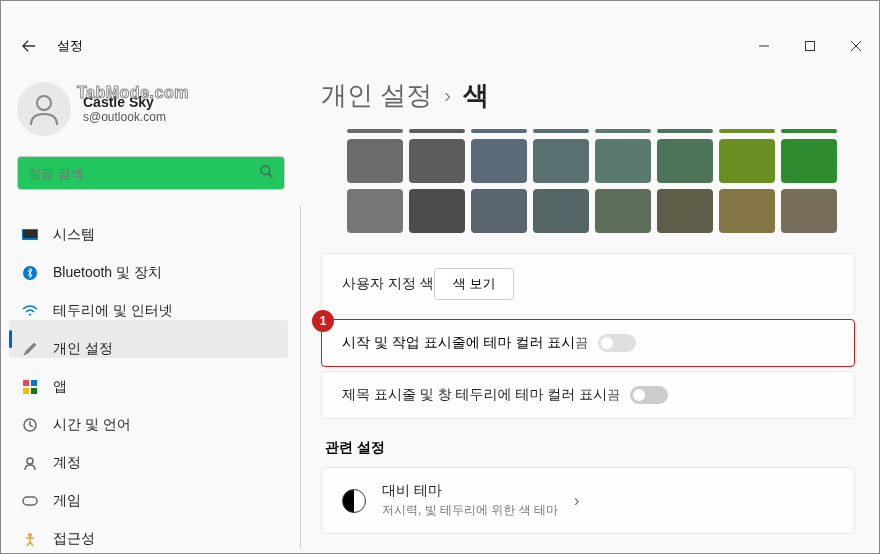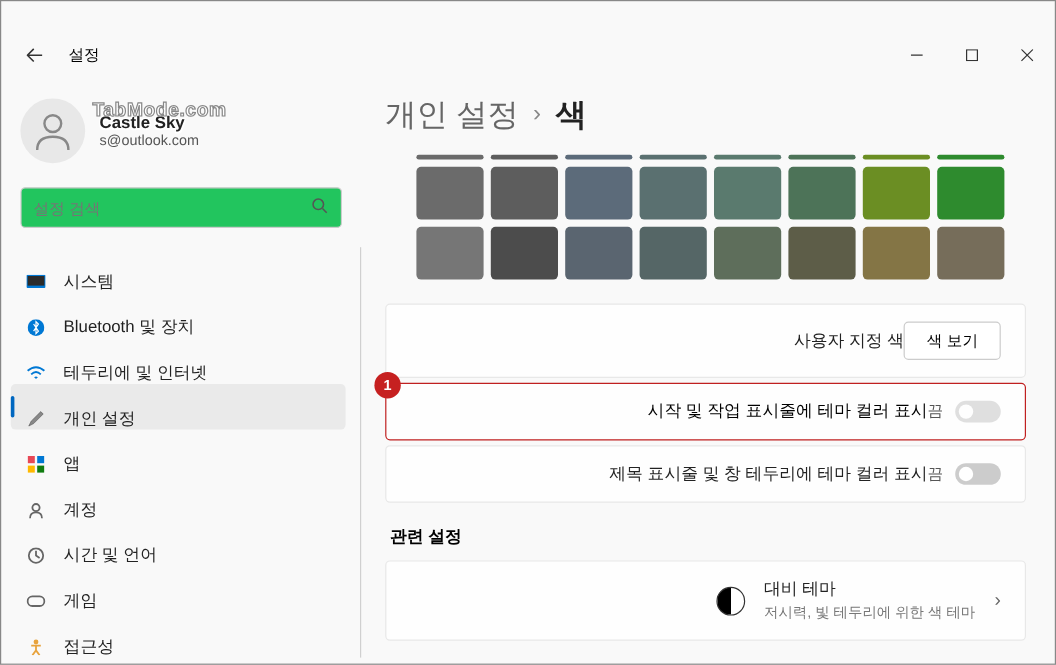--- a/index.html
+++ b/index.html
@@ -34,21 +34,21 @@
     .main { flex: 1; padding: 8px 24px 0 20px; overflow-y: auto; }
     .breadcrumb { display: flex; align-items: center; gap: 12px; margin-bottom: 16px; }
     .bc-parent { font-size: 26px; color: #666; }
     .bc-sep { font-size: 20px; color: #888; }
     .bc-current { font-size: 26px; font-weight: 600; color: #222; }
     
     .color-grid { display: grid; grid-template-columns: repeat(8, 56px); gap: 6px; margin-bottom: 20px; padding-left: 26px; }
     .color-swatch { width: 56px; height: 44px; border-radius: 4px; cursor: pointer; }
     .color-row-thin { height: 4px; }
     
-    .setting-row { display: flex; align-items: center; justify-content: flex-end; padding: 14px 20px; background: #fefefe; border: 1px solid #e8e8e8; border-radius: 4px; margin-bottom: 4px; }
+    .setting-row { display: flex; align-items: center; justify-content: flex-start; padding: 14px 20px; background: #fefefe; border: 1px solid #e8e8e8; border-radius: 4px; margin-bottom: 4px; }
     .setting-row.highlight { border: 1px solid #c02020; position: relative; }
     .badge-1 { position: absolute; left: -10px; top: -10px; width: 22px; height: 22px; border-radius: 50%; background: #c62020; color: #fff; display: flex; align-items: center; justify-content: center; font-size: 12px; font-weight: bold; }
     .setting-label { font-size: 14px; color: #222; }
     .setting-label.disabled { color: #000000; }
     .setting-sublabel { font-size: 12px; color: #777; margin-top: 2px; }
     .setting-right { display: flex; align-items: center; gap: 10px; }
     .toggle-label { font-size: 13px; color: #555; }
     .toggle { width: 38px; height: 18px; border-radius: 10px; background: #ccc; position: relative; cursor: pointer; }
     .toggle::after { content: ''; position: absolute; left: 3px; top: 3px; width: 12px; height: 12px; border-radius: 50%; background: #fff; }
     .toggle.disabled { opacity: 0.6; }
@@ -158,34 +158,34 @@
               <rect x="8" y="0" width="6" height="6" fill="#0078d4"></rect>
               <rect x="0" y="8" width="6" height="6" fill="#ffb900"></rect>
               <rect x="8" y="8" width="6" height="6" fill="#107c10"></rect>
             </svg>
           </span>
         <span>앱</span>
       </div>
       <div class="nav-item">
         <span class="nav-icon">
             <svg width="14" height="14" viewBox="0 0 14 14">
+              <circle cx="7" cy="7" r="6" fill="none" stroke="#666" stroke-width="1.5"></circle>
+              <path d="M7 3 L7 7 L10 9" stroke="#666" fill="none" stroke-width="1.5"></path>
+            </svg>
+          </span>
+        <span>시간 및 언어</span>
+      </div>
+      <div class="nav-item">
+        <span class="nav-icon">
+            <svg width="14" height="14" viewBox="0 0 14 14">
               <circle cx="7" cy="5" r="3" fill="none" stroke="#666" stroke-width="1.5"></circle>
               <path d="M2 14 Q2 9 7 9 Q12 9 12 14" fill="none" stroke="#666" stroke-width="1.5"></path>
             </svg>
           </span>
         <span>계정</span>
-      </div>
-      <div class="nav-item">
-        <span class="nav-icon">
-            <svg width="14" height="14" viewBox="0 0 14 14">
-              <circle cx="7" cy="7" r="6" fill="none" stroke="#666" stroke-width="1.5"></circle>
-              <path d="M7 3 L7 7 L10 9" stroke="#666" fill="none" stroke-width="1.5"></path>
-            </svg>
-          </span>
-        <span>시간 및 언어</span>
       </div>
       <div class="nav-item">
         <span class="nav-icon">
             <svg width="16" height="12" viewBox="0 0 16 12">
               <rect x="1" y="2" width="14" height="8" rx="4" fill="none" stroke="#666" stroke-width="1.5"></rect>
             </svg>
           </span>
         <span>게임</span>
       </div>
       <div class="nav-item">

